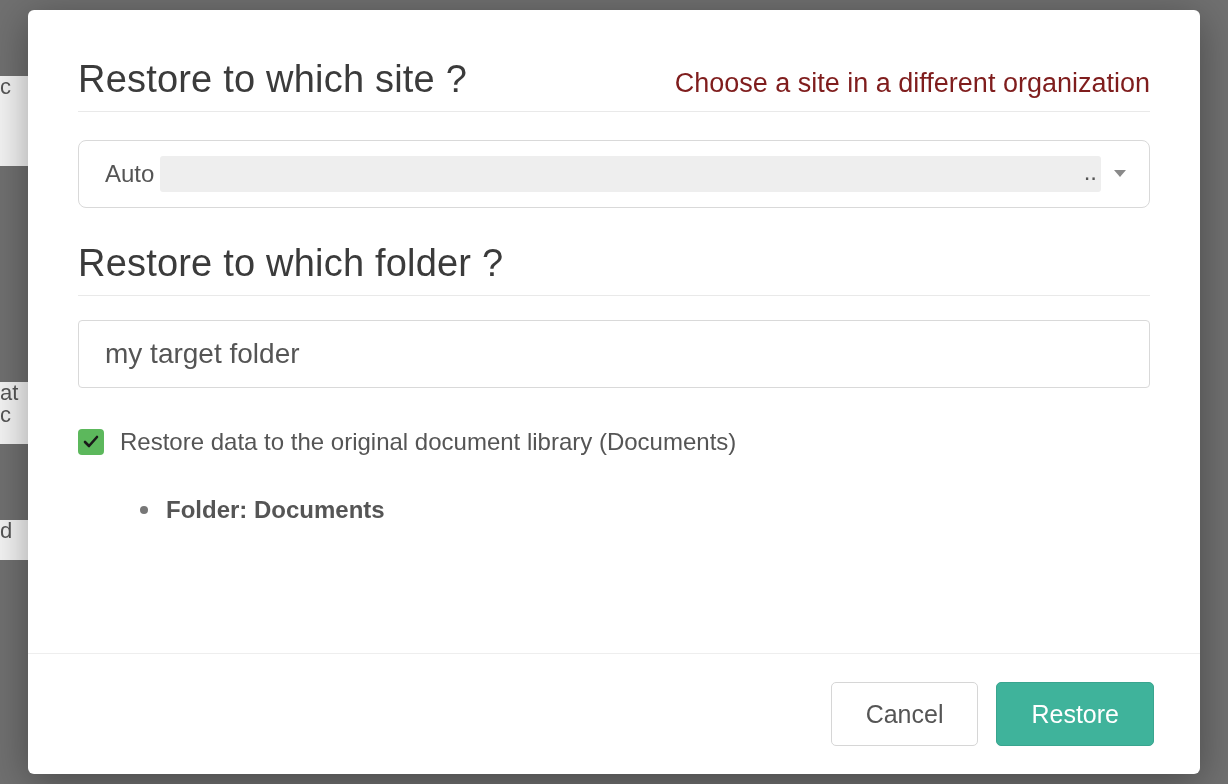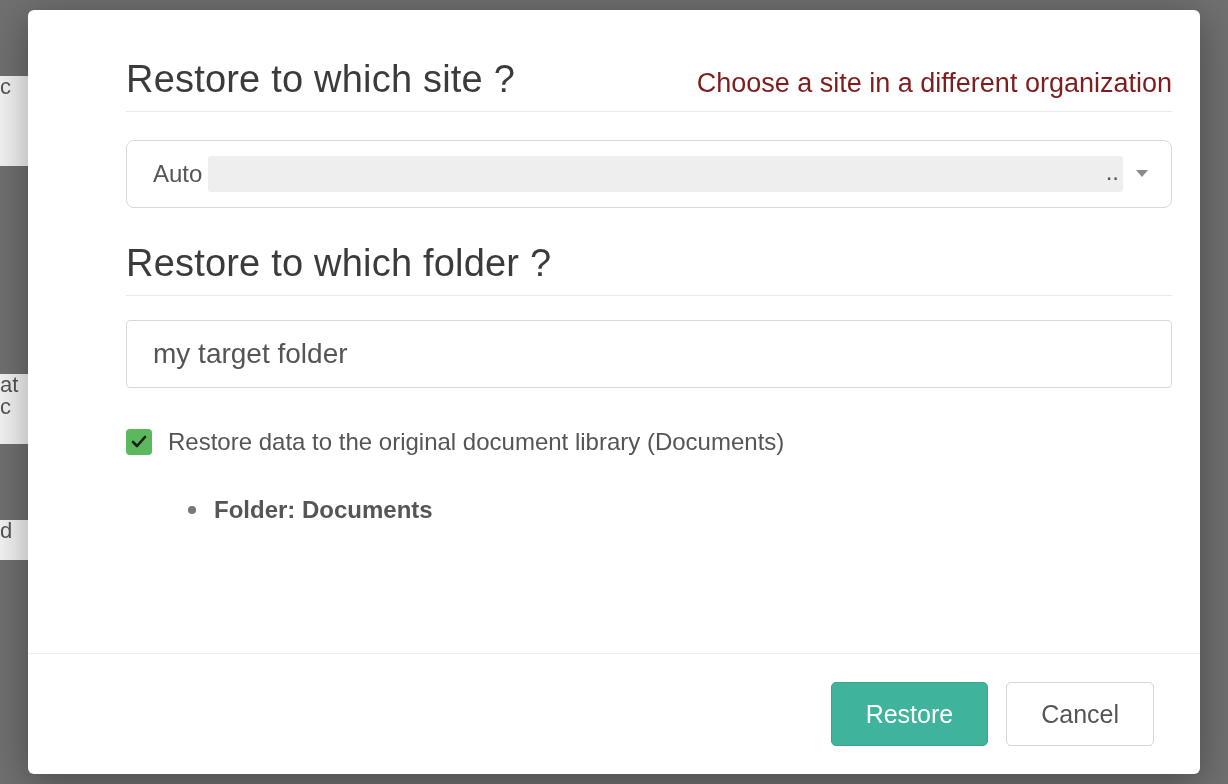--- a/index.html
+++ b/index.html
@@ -15,40 +15,39 @@
       left: 0;
       width: 28px;
       background: #f3f3f3;
       color: #555;
       font-size: 22px;
       line-height: 1;
       overflow: hidden;
       padding-left: 0;
     }
     .bg1 { top: 76px; height: 90px; }
-    .bg3 { top: 374px; height: 70px; }
+    .bg3 { top: 382px; height: 62px; }
     .bg4 { top: 520px; height: 40px; }
 
     .modal {
       position: absolute;
       top: 10px;
       left: 28px;
       right: 28px;
       bottom: 10px;
       background: #fff;
       border-radius: 6px;
       box-shadow: 0 8px 40px rgba(0,0,0,0.35);
       display: flex;
       flex-direction: column;
     }
     .modal-body {
       flex: 1 1 auto;
-      padding: 48px 28px 24px 50px;
+      padding: 48px 50px 24px 50px;
       overflow: hidden;
-      margin-left: 48px;
     }
     .heading-row {
       display: flex;
       justify-content: space-between;
       align-items: baseline;
       border-bottom: 1px solid #e9e9e9;
       padding-bottom: 10px;
       margin-bottom: 28px;
     }
     .heading-row.second { margin-top: 34px; margin-bottom: 24px; }
@@ -221,16 +220,16 @@
     </div>
 
     <div class="bullet-row">
       <span class="bullet-dot"></span>
       <span>Folder: Documents</span>
     </div>
 
   </div>
 
   <div class="modal-footer">
+    <button class="btn btn-secondary">Cancel</button>
     <button class="btn btn-primary">Restore</button>
-    <button class="btn btn-secondary">Cancel</button>
   </div>
 </div>
 
 </body></html>

